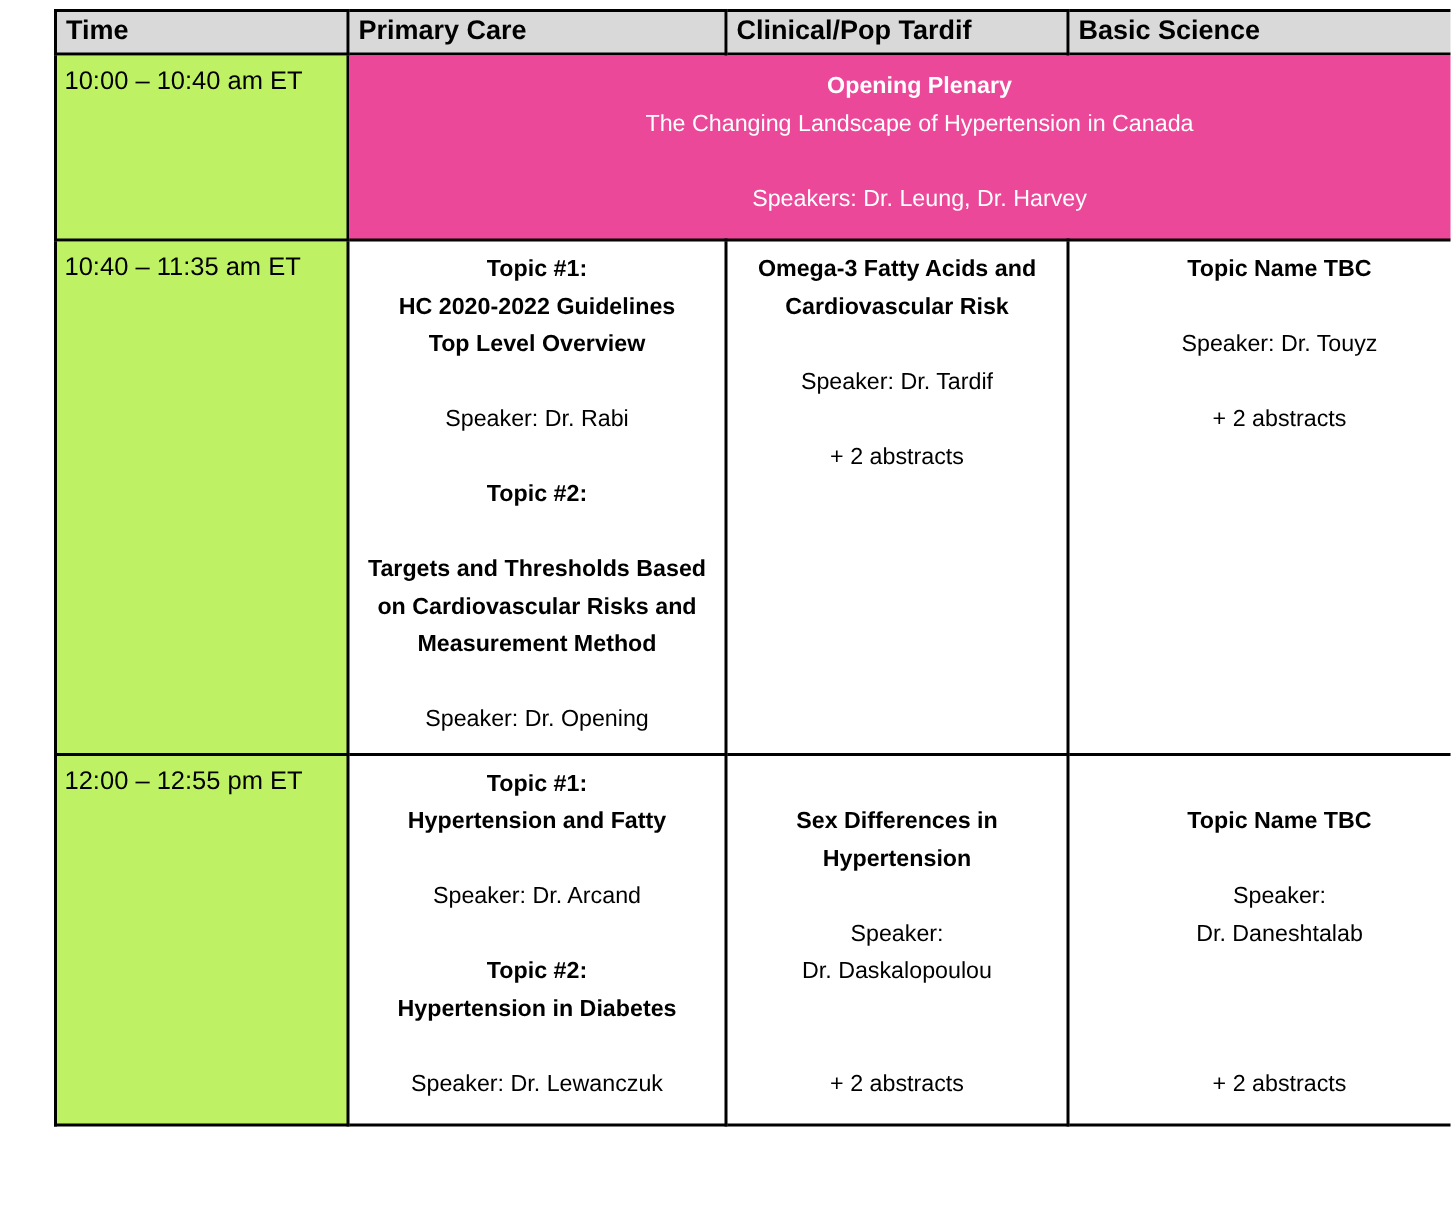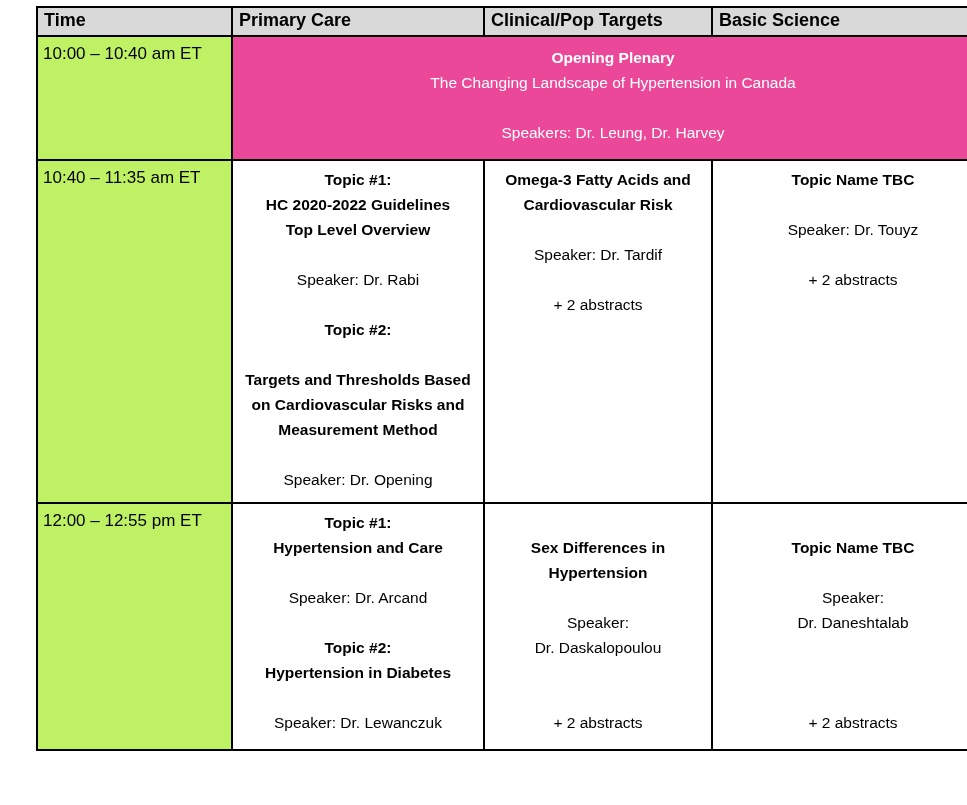--- a/index.html
+++ b/index.html
@@ -79,21 +79,21 @@
     <colgroup>
       <col style="width:195px">
       <col style="width:252px">
       <col style="width:228px">
       <col style="width:282px">
     </colgroup>
     <thead>
       <tr class="r-hdr">
         <th class="colhdr">Time</th>
         <th class="colhdr">Primary Care</th>
-        <th class="colhdr">Clinical/Pop Targets</th>
+        <th class="colhdr">Clinical/Pop Tardif</th>
         <th class="colhdr">Basic Science</th>
       </tr>
     </thead>
     <tbody>
 
       <tr class="r-one">
         <td class="time">10:00 – 10:40 am ET</td>
         <td class="banner" colspan="3">
           <div class="line bold">Opening Plenary</div>
           <div class="line">The Changing Landscape of Hypertension in Canada</div>
@@ -134,21 +134,21 @@
           <div class="line"></div>
           <div class="line">+ 2 abstracts</div>
         </td>
       </tr>
 
 
       <tr class="r-four">
         <td class="time">12:00 – 12:55 pm ET</td>
         <td class="cell">
           <div class="line bold">Topic #1:</div>
-          <div class="line bold">Hypertension and Care</div>
+          <div class="line bold">Hypertension and Fatty</div>
           <div class="line"></div>
           <div class="line">Speaker: Dr. Arcand</div>
           <div class="line"></div>
           <div class="line bold">Topic #2:</div>
           <div class="line bold">Hypertension in Diabetes</div>
           <div class="line"></div>
           <div class="line">Speaker: Dr. Lewanczuk</div>
         </td>
         <td class="cell">
           <div class="line"></div>

